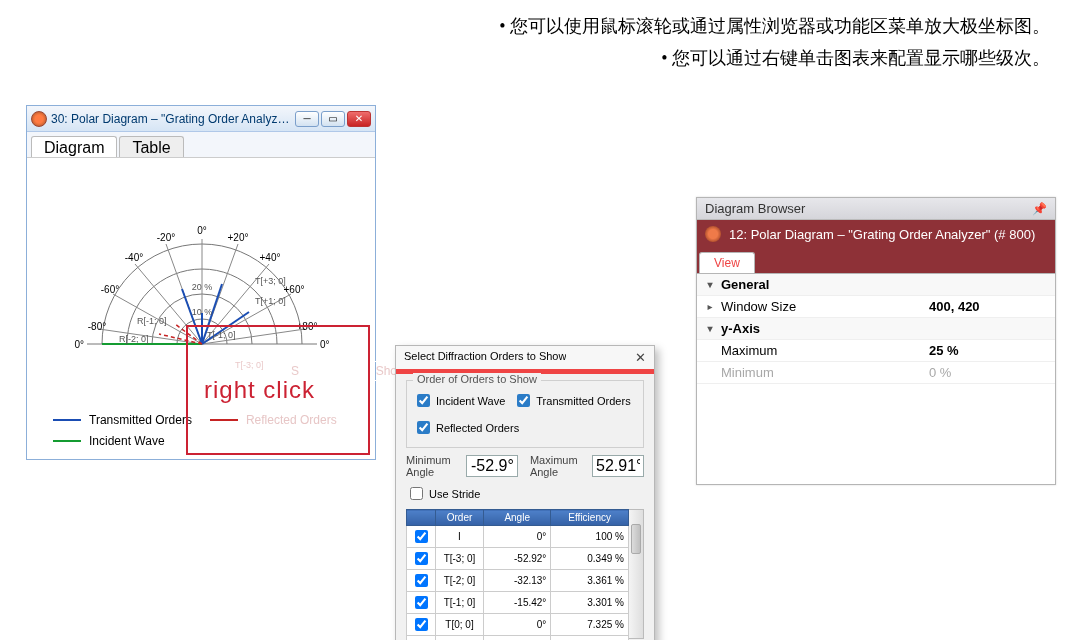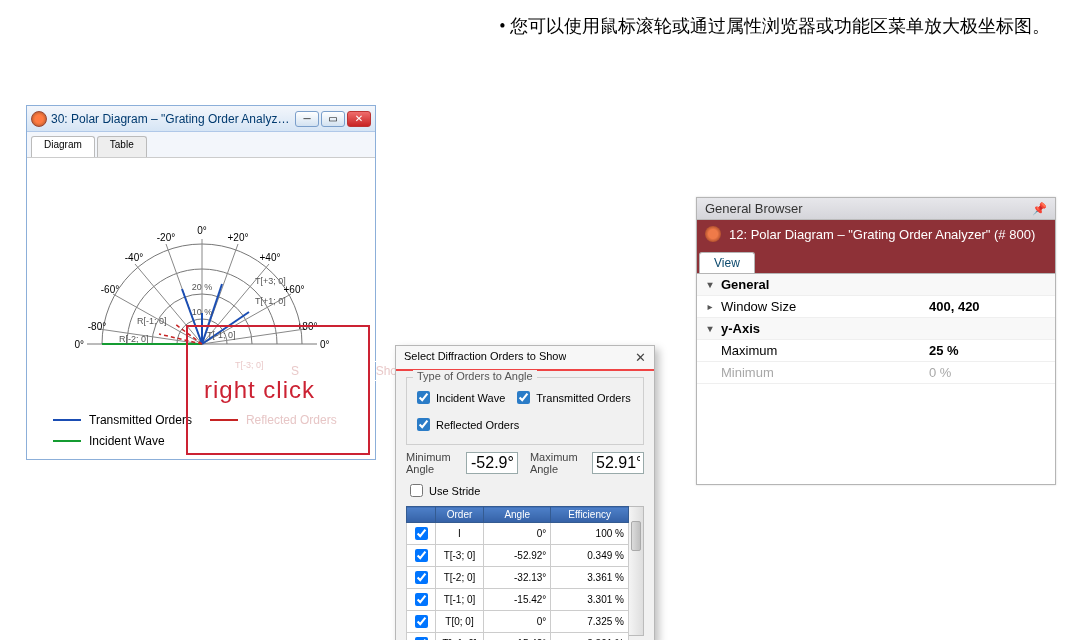--- a/index.html
+++ b/index.html
@@ -48,21 +48,21 @@
     border:1px solid #943; margin-right:4px;
   }
   .polar-title .t-text { flex:1; color:#003a6f; white-space:nowrap; overflow:hidden; text-overflow:ellipsis; }
   .win-buttons { display:flex; gap:2px;}
   .win-btn { width:24px; height:16px; border:1px solid #7b9fcb;
     border-radius:3px; font-size:10px; display:flex;
     align-items:center; justify-content:center;
     background:linear-gradient(#fff,#d3e2f1);}
   .win-btn.close { background:linear-gradient(#EF6D6D,#C82323); color:#fff; border-color:#b33;}
   .tabrow { display:flex; padding:4px 4px 0 4px; gap:2px; border-bottom:1px solid #ccc; background:#F3F6FB; height:26px;}
-  .tab { padding:2px 12px; font-size:10px; border:1px solid #bbb; border-bottom:none;
+  .tab { padding:2px 12px; font-size:16px; border:1px solid #bbb; border-bottom:none;
     background:#eee; border-radius:3px 3px 0 0;}
   .tab.active { background:#fff; }
 
   .polar-body { position:relative; width:100%; height:calc(100% - 52px); background:#fff;}
   .polar-svg { position:absolute; top:6px; left:20px; width:310px; height:220px;}
 
   .legend { position:absolute; bottom:6px; left:26px; font-size:12px; line-height:1.6;}
   .legend-row { display:flex; align-items:center; gap:8px; margin:2px 0;}
   .leg-line { width:28px; height:2px; }
   .leg-blue { background:#1a4db3;}
@@ -104,21 +104,21 @@
   .dialog {
     position:absolute; left:395px; top:345px;
     width:260px;
     border:1px solid #b7b7b7;
     background:#f1f1f1; font-size:11px;
     box-shadow: 4px 4px 8px rgba(0,0,0,.25);
   }
   .dialog .dlg-title {
     display:flex; justify-content:space-between;
     padding:4px 8px; background:#f7f7f7;
-    border-bottom:2px solid #ef4444;
+    border-bottom:5px solid #ef4444;
   }
   .dlg-x { cursor:pointer; font-family:Arial; font-size:13px; color:#444;}
   .dlg-body { padding:6px 10px; background:#f1f1f1; }
   .grpbox { border:1px solid #cfcfcf; margin-bottom:6px; padding:6px 6px 10px; position:relative; background:#f1f1f1;}
   .grpbox .grp-label { position:absolute; top:-8px; left:6px; background:#f1f1f1; padding:0 4px; color:#555;}
   .chk-row { display:flex; gap:8px; flex-wrap:wrap; margin-top:4px;}
   .chk { display:flex; align-items:center; gap:3px; }
   .chk input { accent-color:#2b7cc7;}
   .range-row { display:flex; gap:6px; align-items:center; margin:6px 0; color:#444;}
   .range-row input { width:52px; text-align:right; font-size:16px; padding:1px 3px; border:1px solid #9aa;}
@@ -148,39 +148,40 @@
   }
   .pin-icon { font-size:12px;}
   .prop-title2 {
     display:flex; align-items:center;
     background:#8e3137; color:#fff;
     padding:6px 8px; font-size:13px;
   }
   .prop-title2 .vl-icon { width:16px;height:16px;border-radius:50%;
     background: radial-gradient(#ef7a49 40%, #b5522f 70%); margin-right:8px;}
   .prop-tabstrip { background:#8e3137; padding-top:4px;}
-  .prop-tabstrip .ptab { display:inline-block; background:#fff; color:#0c4a6e;
+  .prop-tabstrip .ptab { display:inline-block; background:#fff; color:#ef4444;
     border:1px solid #b5b5b5; border-bottom:none; padding:3px 14px;
     border-radius:3px 3px 0 0; margin-left:2px; font-size:12px;}
   .prop-grid { border-top:1px solid #b5b5b5;}
   .pg-row { display:flex; align-items:center; padding:3px 6px;
     border-bottom:1px solid #efefef;}
   .pg-row.header { font-weight:bold; background:#f8f8f8;}
   .pg-arrow { width:14px; text-align:center; font-size:10px; color:#555; font-family:Arial;}
   .pg-label { flex:1; padding-left:4px;}
   .pg-value { width:120px; font-weight:bold;}
   .pg-row.disabled { color:#a8a8a8;}
   .pg-row.disabled .pg-value { font-weight:normal;}
   .prop-blank { height:100px;}
 </style>
 </head>
 <body>
 
 <div class="bullet-text">
   <p>• <span>您可以使用鼠标滚轮或通过属性浏览器或功能区菜单放大极坐标图。</span></p>
+  <p>• <span>您可以通过右键单击图表来配置显示哪些级次。</span></p>
 </div>
 
 <div class="polar-window">
   <div class="polar-title">
     <span class="vl-icon"></span>
     <span class="t-text">
       <span>30:</span> <span>Polar Diagram – "Grating Order Analyzer" (...</span>
     </span>
     <div class="win-buttons">
       <span class="win-btn">─</span>
@@ -282,21 +283,21 @@
 
 <div class="arrow-shape"></div>
 
 <div class="dialog">
   <div class="dlg-title">
     <span style="overflow:hidden;white-space:nowrap;text-overflow:ellipsis;max-width:210px;">Select Diffraction Orders to Show</span>
     <span class="dlg-x">✕</span>
   </div>
   <div class="dlg-body">
     <div class="grpbox">
-      <span class="grp-label">Type of Orders to Angle</span>
+      <span class="grp-label">Order of Orders to Show</span>
       <div class="chk-row">
         <label class="chk">
           <input type="checkbox" checked="" style="">
             <span>Incident Wave</span>
         </label>
         <label class="chk">
           <input type="checkbox" checked="" style="">
             <span>Transmitted Orders</span>
         </label>
         <label class="chk">
@@ -370,21 +371,21 @@
           <div class="thumb"></div>
         </div>
     </div>
 
   </div>
 
 </div>
 
 <div class="prop-window">
   <div class="prop-head">
-    <span>General Browser</span>
+    <span>Diagram Browser</span>
     <span class="pin-icon">📌</span>
   </div>
   <div class="prop-title2">
     <span class="vl-icon"></span>
     <span><span>12:</span> <span>Polar Diagram – "Grating Order Analyzer" (# 800)</span></span>
   </div>
   <div class="prop-tabstrip">
     <span class="ptab">View</span>
   </div>
   <div class="prop-grid">

